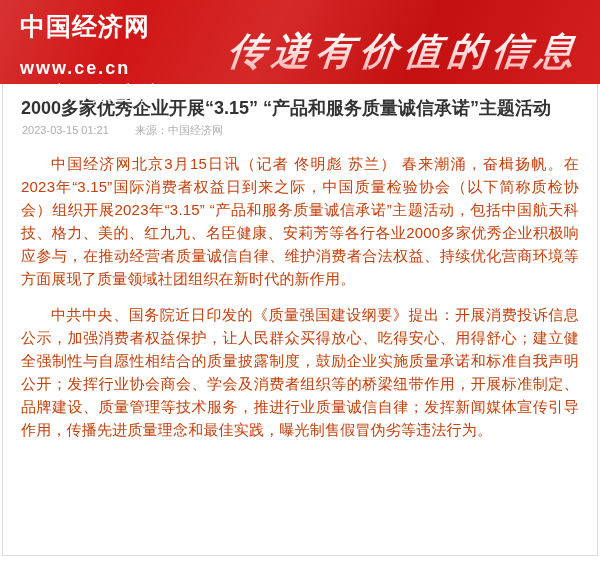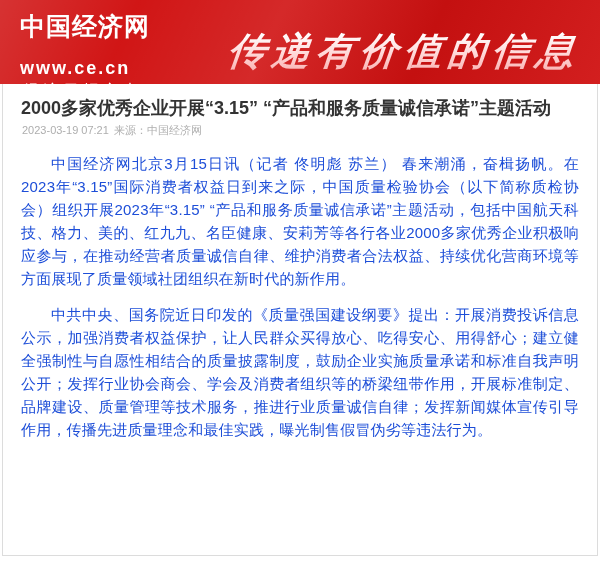--- a/index.html
+++ b/index.html
@@ -40,21 +40,21 @@
     font-weight: bold;
     letter-spacing: 1px;
   }
   .logo-url {
     font-size: 18px;
     font-weight: bold;
     letter-spacing: 2px;
     margin-top: 18px;
   }
   .logo-host {
-    font-size: 16px;
+    font-size: 20px;
     font-family: Liberation Serif, serif;
     font-style: italic;
     letter-spacing: 4px;
     margin-top: 4px;
   }
   .slogan {
     position: absolute;
     right: 20px;
     top: 26px;
     font-family: "DejaVu Serif", serif;
@@ -86,24 +86,24 @@
     color: #333333;
     margin: 4px 0 3px 0;
     line-height: 1.35;
     white-space: nowrap;
   }
   .meta {
     font-size: 11px;
     color: #aeaeae;
     margin: 3px 0 14px 1px;
   }
-  .meta .src { margin-left: 2px; }
+  .meta .src { margin-left: 23px; }
   .para {
     font-size: 15px;
-    color: #1d4ed8;
+    color: #c2410c;
     line-height: 23px;
     text-align: justify;
     text-indent: 2em;
     margin: 0 0 13px 0;
     letter-spacing: 0.2px;
   }
   .para:last-child { margin-bottom: 0; }
 </style>
 </head>
 <body>
@@ -116,21 +116,21 @@
       <div class="logo-url">www.ce.cn</div>
       <div class="logo-host">经济日报主办</div>
     </div>
     <div class="slogan">传递有价值的信息</div>
   </header>
 
   <main class="content">
     <h1 class="title">2000多家优秀企业开展“3.15” “产品和服务质量诚信承诺”主题活动</h1>
 
     <div class="meta">
-      <span class="date">2023-03-19 07:21</span>
+      <span class="date">2023-03-15 01:21</span>
       <span class="src">来源：中国经济网</span>
     </div>
 
     <p class="para">中国经济网北京3月15日讯（记者 佟明彪 苏兰） 春来潮涌，奋楫扬帆。在2023年“3.15”国际消费者权益日到来之际，中国质量检验协会（以下简称质检协会）组织开展2023年“3.15” “产品和服务质量诚信承诺”主题活动，包括中国航天科技、格力、美的、红九九、名臣健康、安莉芳等各行各业2000多家优秀企业积极响应参与，在推动经营者质量诚信自律、维护消费者合法权益、持续优化营商环境等方面展现了质量领域社团组织在新时代的新作用。</p>
     <p class="para">中共中央、国务院近日印发的《质量强国建设纲要》提出：开展消费投诉信息公示，加强消费者权益保护，让人民群众买得放心、吃得安心、用得舒心；建立健全强制性与自愿性相结合的质量披露制度，鼓励企业实施质量承诺和标准自我声明公开；发挥行业协会商会、学会及消费者组织等的桥梁纽带作用，开展标准制定、品牌建设、质量管理等技术服务，推进行业质量诚信自律；发挥新闻媒体宣传引导作用，传播先进质量理念和最佳实践，曝光制售假冒伪劣等违法行为。</p>
   </main>
 
 </div>
 
 </body></html>

